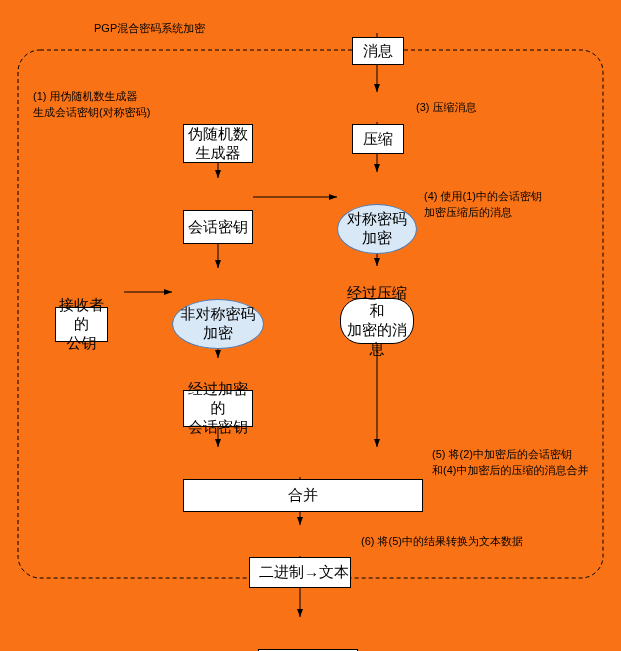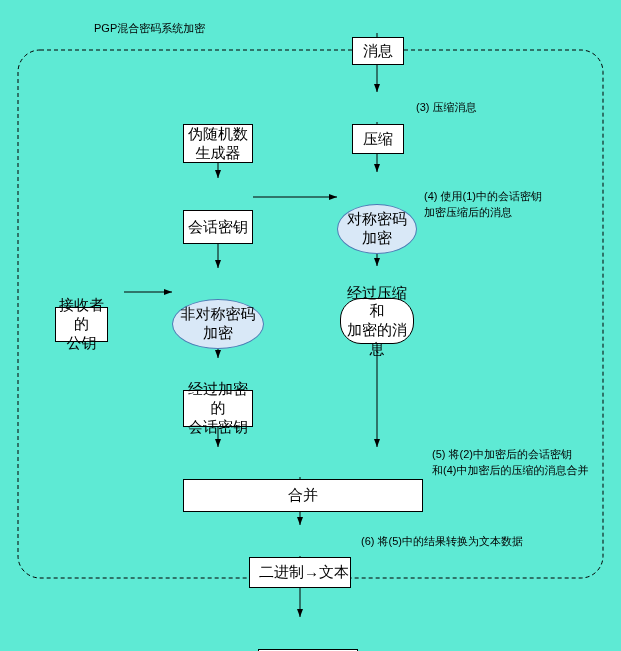--- a/index.html
+++ b/index.html
@@ -4,21 +4,21 @@
 <style>
   html, body {
     margin: 0;
     padding: 0;
     background: #ffffff;
   }
   #canvas {
     position: relative;
     width: 621px;
     height: 651px;
-    background: #5eead4;
+    background: #f97316;
     font-family: "Liberation Sans", sans-serif;
     overflow: hidden;
   }
   svg.layer {
     position: absolute;
     left: 0;
     top: 0;
     width: 621px;
     height: 651px;
     pointer-events: none;
@@ -121,20 +121,22 @@
 
   <div class="node" style="left:183px; top:358px; width:70px; height:37px;">经过加密的
 会话密钥</div>
 
   <div class="node" style="left:183px; top:447px; width:240px; height:33px;">合并</div>
 
   <div class="node" style="left:249px; top:525px; width:102px; height:31px;padding-left:8px;">二进制→文本</div>
 
   <div class="node" style="left:258px; top:617px; width:100px; height:30px;">报文数据</div>
 
+  <div class="label" style="left:33px; top:89px;">(1) 用伪随机数生成器
+生成会话密钥(对称密码)</div>
 
 
   <div class="label" style="left:416px; top:100px;text-align:right;">(3) 压缩消息</div>
 
   <div class="label" style="left:424px; top:189px;">(4) 使用(1)中的会话密钥
 加密压缩后的消息</div>
 
   <div class="label" style="left:432px; top:447px;">(5) 将(2)中加密后的会话密钥
 和(4)中加密后的压缩的消息合并</div>
 

